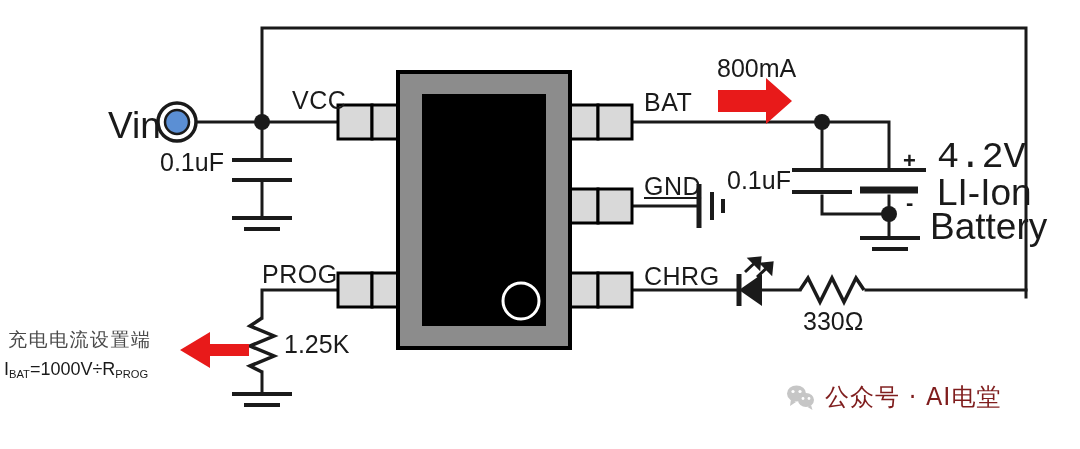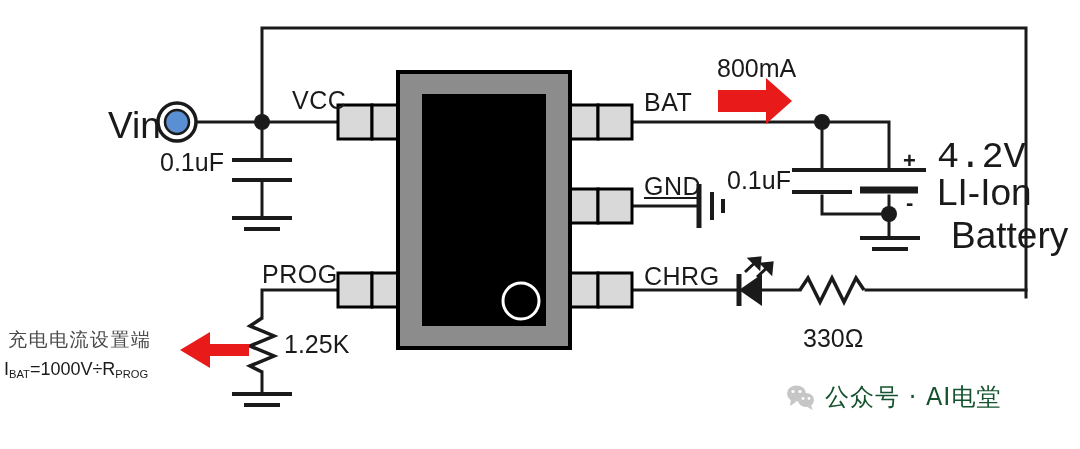--- a/index.html
+++ b/index.html
@@ -64,21 +64,21 @@
     top: 381px;
     display: flex;
     align-items: center;
     gap: 9px;
     color: #c6c6c6;
     font-size: 24px;
     font-family: "DejaVu Sans", sans-serif;
     letter-spacing: 1px;
     user-select: none;
   }
-  .watermark-text { color: #14532d; }
+  .watermark-text { color: #7f1d1d; }
 </style>
 </head>
 <body>
 
 <div id="canvas">
 
   <svg id="schematic" viewBox="0 0 1080 449">
     <defs>
       <marker id="none"></marker>
     </defs>
@@ -238,23 +238,23 @@
   <div class="lbl lbl-val" style="left:727px; top:168px;">0.1uF</div>
 
   <div class="lbl" style="left:903px; top:150px; font-size:22px; font-weight:bold;">+</div>
 
   <div class="lbl" style="left:906px; top:192px; font-size:22px; font-weight:bold;">-</div>
 
   <div class="lbl lbl-big" style="left:937px; top:139px;font-family:Liberation Mono, monospace;">4.2V</div>
 
   <div class="lbl lbl-big" style="left:937px; top:174px;">LI-Ion</div>
 
-  <div class="lbl lbl-big" style="left:930px; top:217px;margin-left:21px;">Battery</div>
-
-  <div class="lbl lbl-val" style="left:803px; top:309px;margin-top:17px;">330Ω</div>
+  <div class="lbl lbl-big" style="left:930px; top:208px;">Battery</div>
+
+  <div class="lbl lbl-val" style="left:803px; top:309px;">330Ω</div>
 
   <div class="watermark">
     <svg width="30" height="26" viewBox="0 0 30 26">
       <ellipse cx="10.5" cy="9.5" rx="9.5" ry="8" fill="#c6c6c6"></ellipse>
       <polygon points="5,15 4,22 10,18" fill="#c6c6c6"></polygon>
       <circle cx="7" cy="7.5" r="1.6" fill="#ffffff"></circle>
       <circle cx="14" cy="7.5" r="1.6" fill="#ffffff"></circle>
       <ellipse cx="20" cy="16" rx="8" ry="7" fill="#c6c6c6"></ellipse>
       <polygon points="25,21 26.5,26 21.5,23" fill="#c6c6c6"></polygon>
       <circle cx="17" cy="14.5" r="1.4" fill="#ffffff"></circle>

